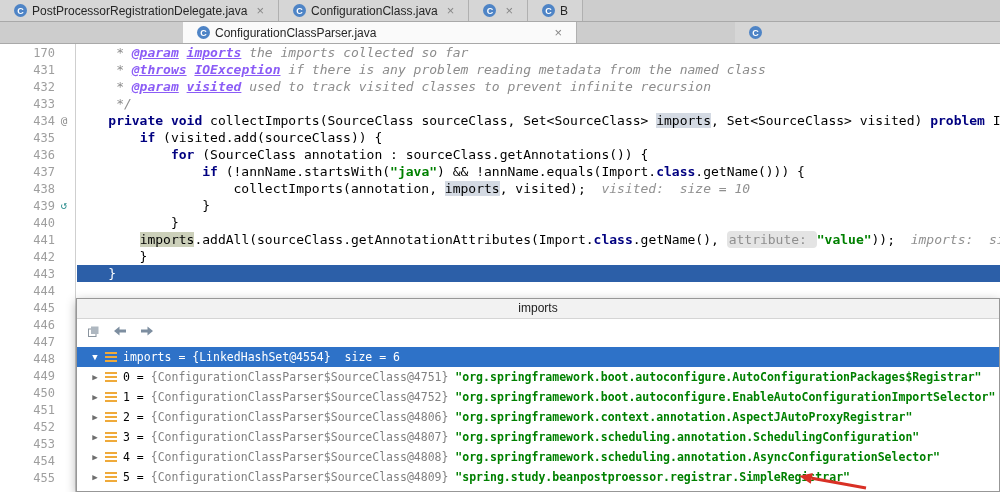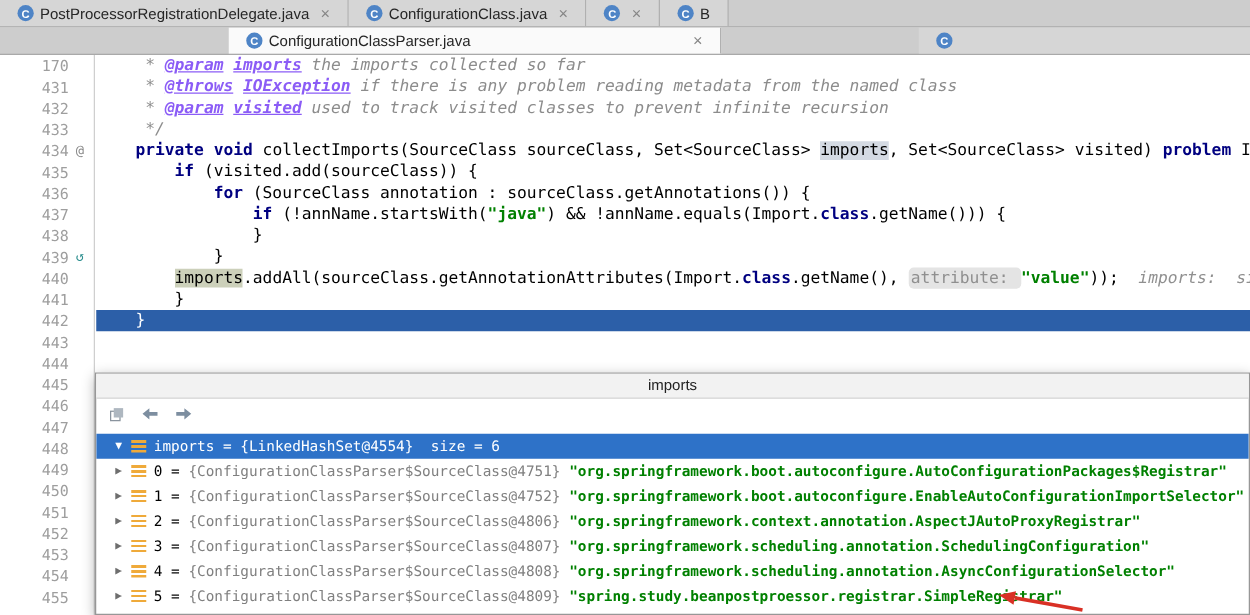--- a/index.html
+++ b/index.html
@@ -214,20 +214,21 @@
       </div>
     <div class="code" id="code">
         <div class="cl"><span class="c-comment">     * </span><span class="c-doctag">@param</span><span class="c-comment"> </span><span class="c-doctag">imports</span><span class="c-comment"> the imports collected so far</span></div>
         <div class="cl"><span class="c-comment">     * </span><span class="c-doctag">@throws</span><span class="c-comment"> </span><span class="c-doctag">IOException</span><span class="c-comment"> if there is any problem reading metadata from the named class</span></div>
         <div class="cl"><span class="c-comment">     * </span><span class="c-doctag">@param</span><span class="c-comment"> </span><span class="c-doctag">visited</span><span class="c-comment"> used to track visited classes to prevent infinite recursion</span></div>
         <div class="cl"><span class="c-comment">     */</span></div>
         <div class="cl"><span>    </span><span class="c-kw">private</span><span> </span><span class="c-kw">void</span><span> collectImports(SourceClass sourceClass, Set&lt;SourceClass&gt; </span><span class="c-hl">imports</span><span>, Set&lt;SourceClass&gt; visited) </span><span class="c-kw">problem</span><span> IOException {</span></div>
         <div class="cl"><span>        </span><span class="c-kw">if</span><span> (visited.add(sourceClass)) {</span></div>
         <div class="cl"><span>            </span><span class="c-kw">for</span><span> (SourceClass annotation : sourceClass.getAnnotations()) {</span></div>
         <div class="cl"><span>                </span><span class="c-kw">if</span><span> (!annName.startsWith(</span><span class="c-str">"java"</span><span>) &amp;&amp; !annName.equals(Import.</span><span class="c-kw">class</span><span>.getName())) {</span></div>
+        <div class="cl"><span>                    collectImports(annotation, </span><span class="c-hl">imports</span><span>, visited); </span><span class="c-hint"> visited:  size = 10</span></div>
         <div class="cl"><span>                }</span></div>
         <div class="cl"><span>            }</span></div>
         <div class="cl"><span>        </span><span class="c-hl2">imports</span><span>.addAll(sourceClass.getAnnotationAttributes(Import.</span><span class="c-kw">class</span><span>.getName(), </span><span class="c-ph">attribute: </span><span class="c-str">"value"</span><span>)); </span><span class="c-hint"> imports:  size = 6</span></div>
         <div class="cl"><span>        }</span></div>
         <div class="cl exec"><span>    }</span></div>
       </div>
   </div>
 
   <div class="popup">
     <div class="p-header">imports</div>

